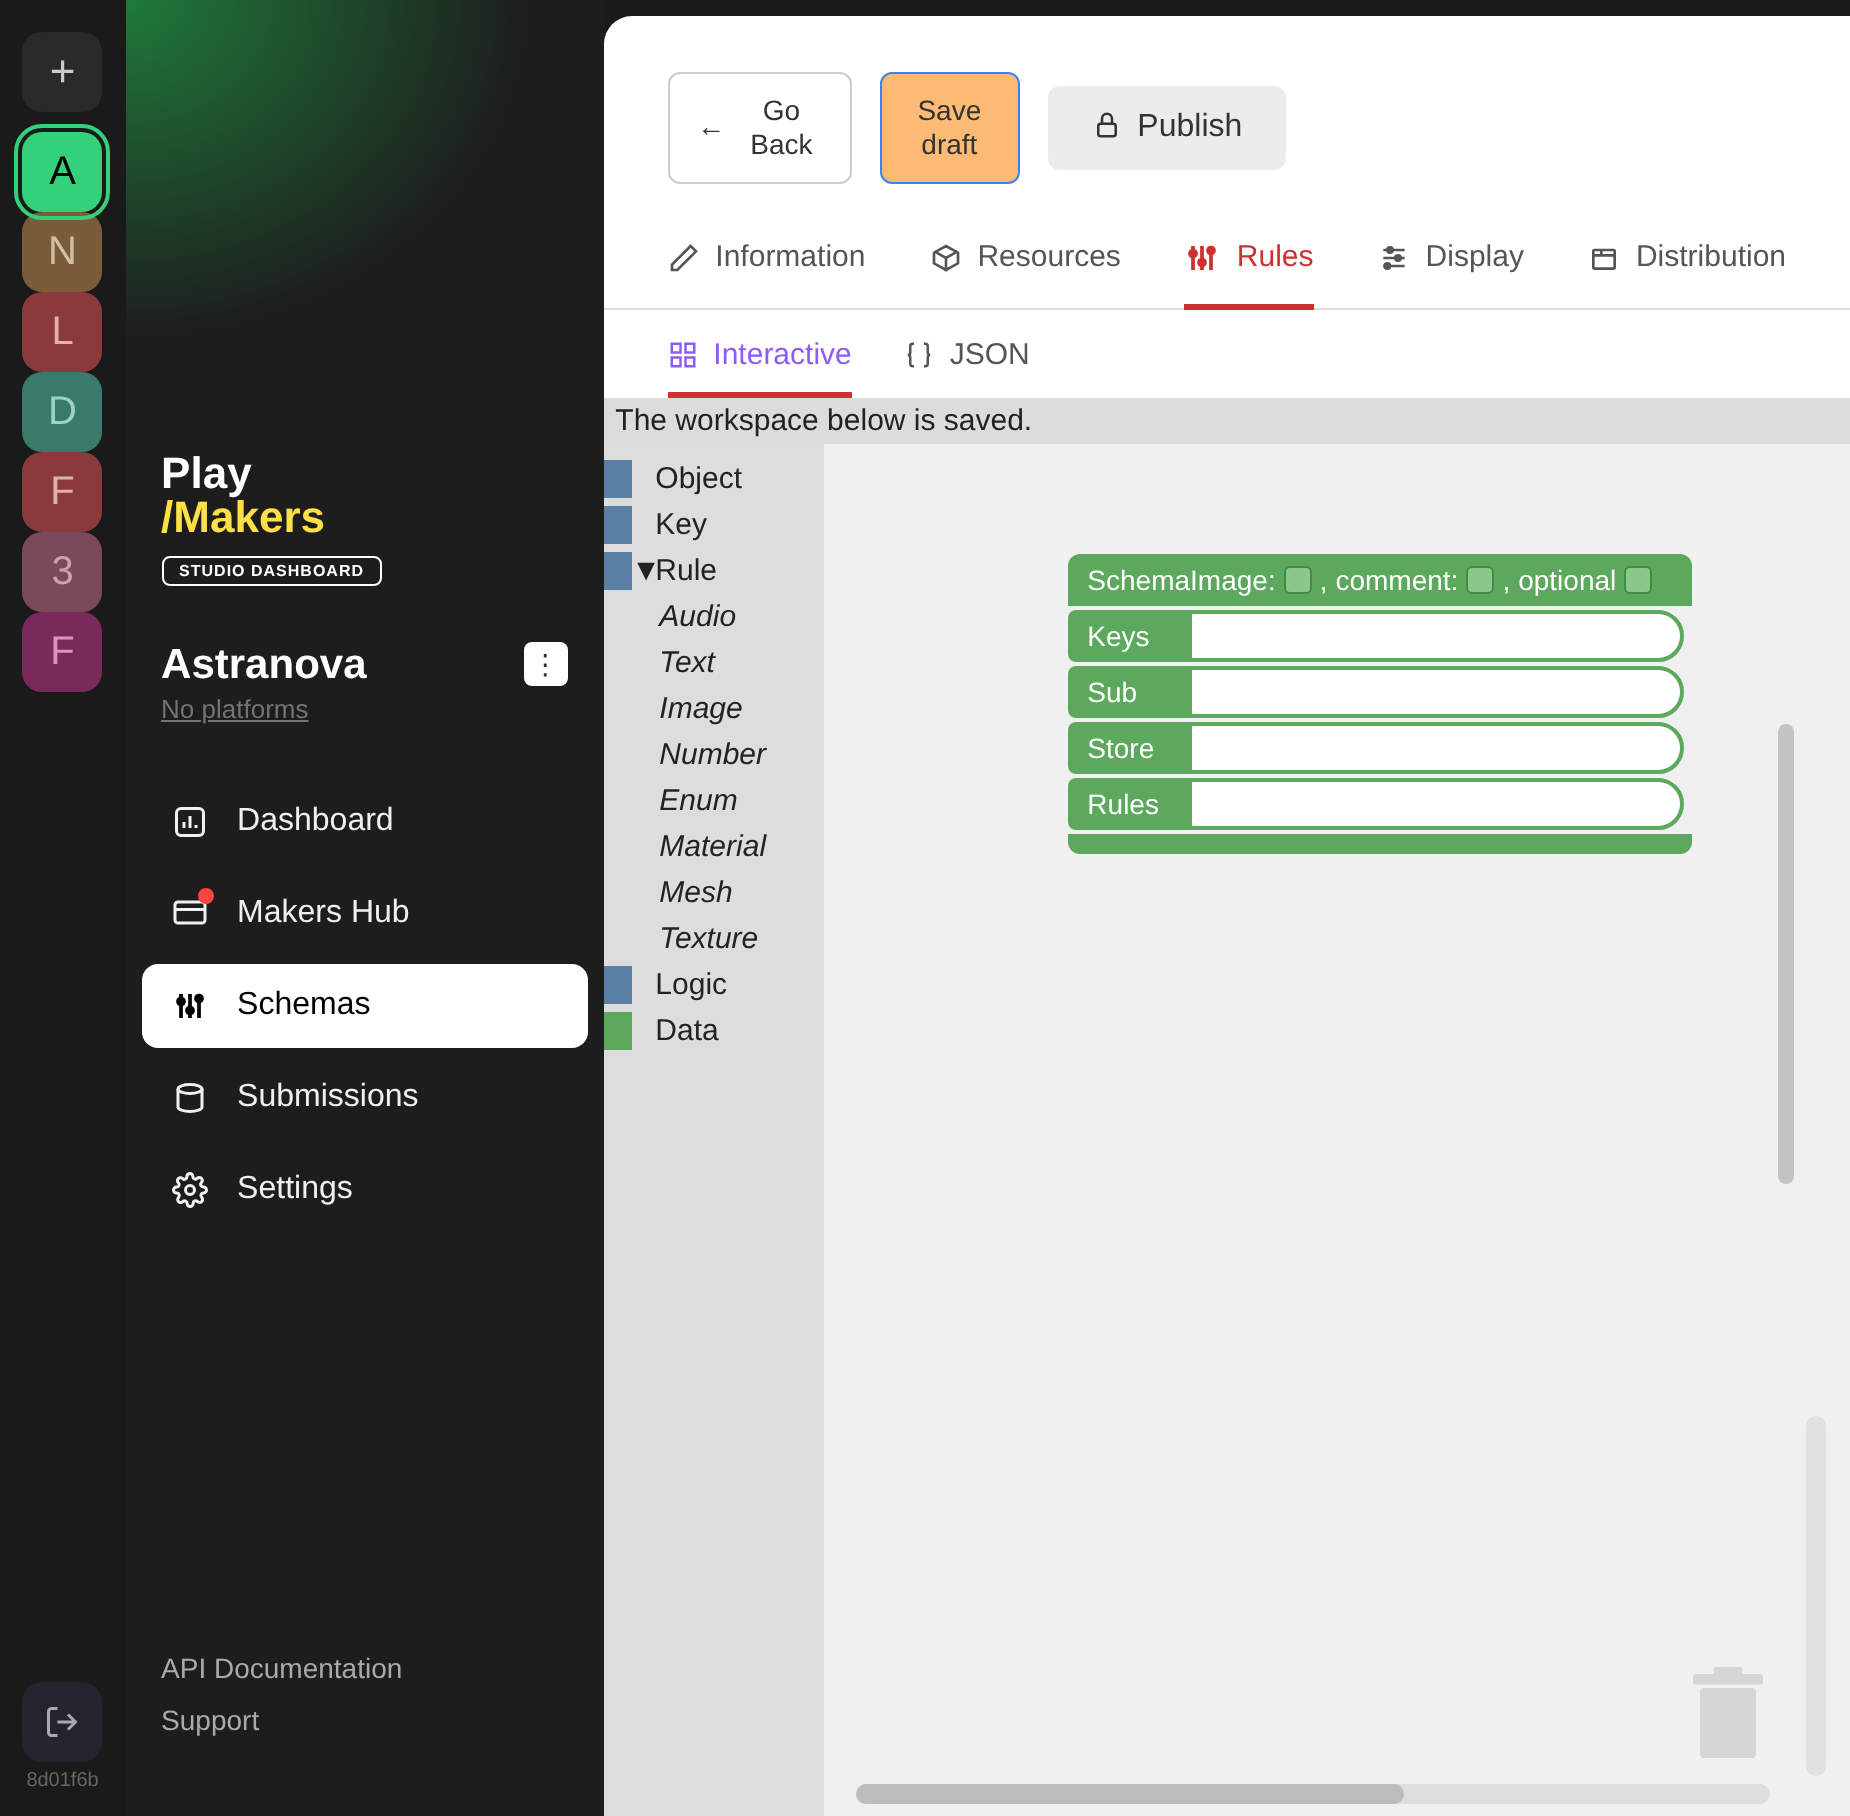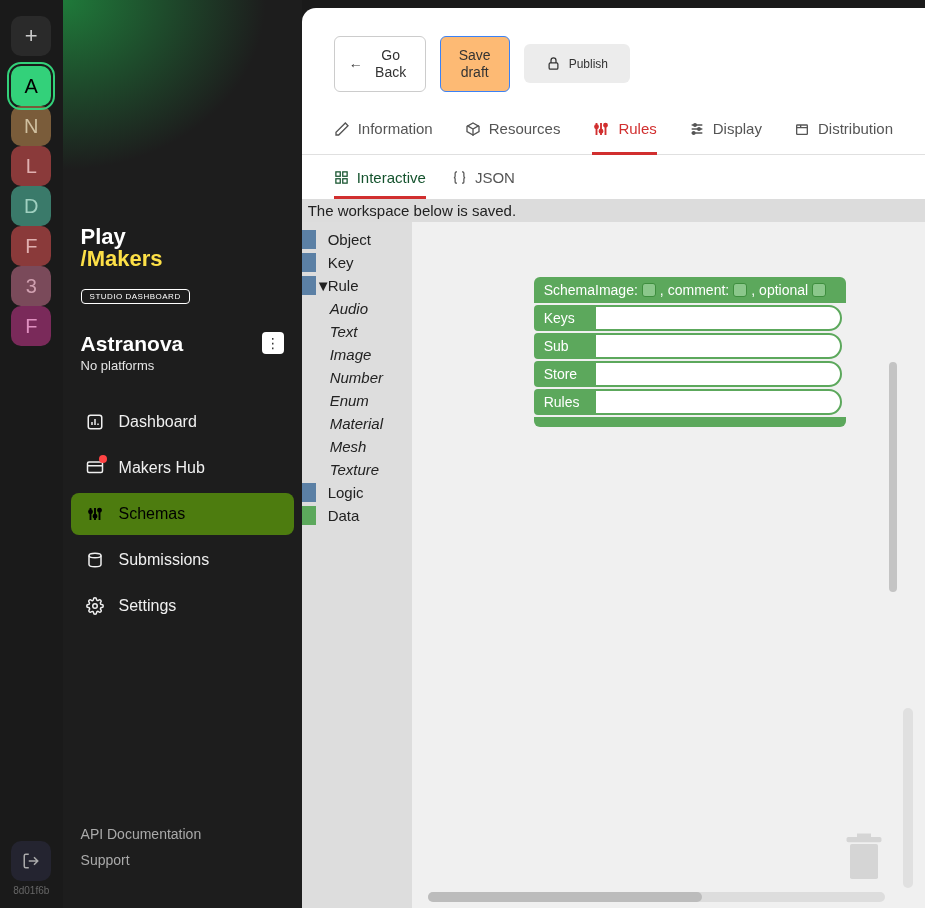--- a/index.html
+++ b/index.html
@@ -14,50 +14,50 @@
     .rail-logout { width: 40px; height: 40px; border-radius: 10px; background: #242430; display: flex; align-items: center; justify-content: center; cursor: pointer; }
     .rail-hash { font-size: 10px; color: #666; }
     
     
     .sidebar { width: 260px; background: #1d1d1d; position: relative; padding: 0; display: flex; flex-direction: column; }
     .sidebar-bg { position: absolute; top: 0; left: 0; right: 0; height: 200px; background: radial-gradient(ellipse at top left, #1f7a3a 0%, #1d1d1d 60%); z-index: 0; }
     .sidebar > * { position: relative; z-index: 1; }
     .brand { padding: 26px 18px 8px 18px; }
     .brand-play { color: #fff; font-size: 22px; font-weight: 800; line-height: 1; }
     .brand-makers { color: #fde047; font-size: 22px; font-weight: 800; line-height: 1; }
-    .brand-badge { display: inline-block; margin-top: 19px; padding: 2px 8px; border: 1px solid #fff; border-radius: 4px; font-size: 8px; color: #fff; letter-spacing: 0.5px; }
+    .brand-badge { display: inline-block; margin-top: 8px; padding: 2px 8px; border: 1px solid #fff; border-radius: 4px; font-size: 8px; color: #fff; letter-spacing: 0.5px; font-weight: bold; }
     .org { padding: 20px 18px 14px 18px; display: flex; align-items: flex-start; justify-content: space-between; }
     .org-name { color: #fff; font-size: 21px; font-weight: 700; }
-    .org-sub { color: #e5e5e5; font-size: 13px; margin-top: 2px; }
+    .org-sub { color: #737373; font-size: 13px; margin-top: 2px; text-decoration: underline; }
     .org-menu { width: 22px; height: 22px; background: #fff; border-radius: 4px; display: flex; align-items: center; justify-content: center; cursor: pointer; font-size: 14px; color: #333; }
     .nav { margin-top: 14px; padding: 0 8px; display: flex; flex-direction: column; gap: 4px; justify-content: center; }
     .nav-item { display: flex; align-items: center; gap: 14px; padding: 12px 14px; color: #f0f0f0; font-size: 16px; cursor: pointer; border-radius: 8px; position: relative; }
-    .nav-item.active { background: #4d7c0f; color: #000; }
+    .nav-item.active { background: #ffffff; color: #000; }
     .nav-item .notif { position: absolute; left: 28px; top: 8px; width: 8px; height: 8px; border-radius: 50%; background: #ff4444; }
     .nav-icon { width: 20px; display:flex; align-items:center; justify-content:center; }
     .sidebar-footer { margin-top: auto; padding: 0 18px 30px 18px; }
     .sidebar-footer a { display: block; color: #aaa; font-size: 14px; text-decoration: none; margin-bottom: 10px; cursor: pointer; }
     
     
     .main { flex: 1; background: #1a1a1a; padding: 0; display: flex; }
     .panel { flex: 1; background: #fff; border-radius: 14px 0 0 0; margin-top: 8px; display: flex; flex-direction: column; overflow: hidden; }
     .panel-header { padding: 28px 18px 0 32px; display: flex; align-items: center; gap: 14px; }
     .go-back { border: 1px solid #ccc; border-radius: 6px; padding: 10px 14px; display: flex; align-items: center; gap: 8px; cursor: pointer; font-size: 14px; color: #333; background:#fff; line-height:1.2; }
     .title-wrap { flex: 1; display: flex; align-items: center; gap: 10px; min-width: 0; }
     .title-input { font-size: 26px; color: #999; border: none; outline: none; width: 100%; background: transparent; white-space: nowrap; overflow: hidden; text-overflow: ellipsis; }
     .save-draft { border: 1px solid #3b82f6; border-radius: 6px; padding: 10px 14px; cursor: pointer; font-size: 14px; color: #333; background:#fdba74; text-align:center; line-height:1.2; }
-    .publish { background: #ececec; border-radius: 6px; padding: 12px 22px; cursor: pointer; font-size: 12px; color: #333; display: flex; align-items: center; gap: 8px; }
+    .publish { background: #ececec; border-radius: 6px; padding: 12px 22px; cursor: pointer; font-size: 16px; color: #333; display: flex; align-items: flex-start; gap: 8px; }
     
     .tabs { display: flex; gap: 32px; padding: 28px 32px 0 32px; border-bottom: 1px solid #e0e0e0; }
     .tab { display: flex; align-items: center; gap: 8px; padding-bottom: 14px; cursor: pointer; font-size: 15px; color: #555; border-bottom: 3px solid transparent; margin-bottom: -1px; }
     .tab.active { color: #d12f2f; border-bottom-color: #d12f2f; font-weight: 500; }
     
     .subtabs { display: flex; gap: 26px; padding: 14px 32px 0 32px; }
     .subtab { display: flex; align-items: center; gap: 8px; padding-bottom: 10px; cursor: pointer; font-size: 15px; color: #555; border-bottom: 3px solid transparent; }
-    .subtab.active { color: #14532d; border-bottom-color: #d12f2f; font-weight: 500; }
+    .subtab.active { color: #8b5cf6; border-bottom-color: #d12f2f; font-weight: 500; }
     
     .status-bar { background: #dcdcdc; padding: 3px 6px; font-size: 15px; color: #222; }
     
     .workspace { flex: 1; display: flex; background: #f0f0f0; position: relative; overflow: hidden; }
     .toolbox { width: 110px; background: #ddd; padding: 6px 0; font-size: 15px; color: #222; }
     .tb-cat { padding: 3px 10px 3px 14px; cursor: pointer; position: relative; }
     .tb-cat::before { content: ''; position: absolute; left: 0; top: 2px; bottom: 2px; width: 14px; }
     .tb-cat.c-blue::before { background: #5b80a5; }
     .tb-cat.c-green::before { background: #5ca85c; }
     .tb-sub { padding: 3px 10px 3px 28px; cursor: pointer; font-style: italic; }

